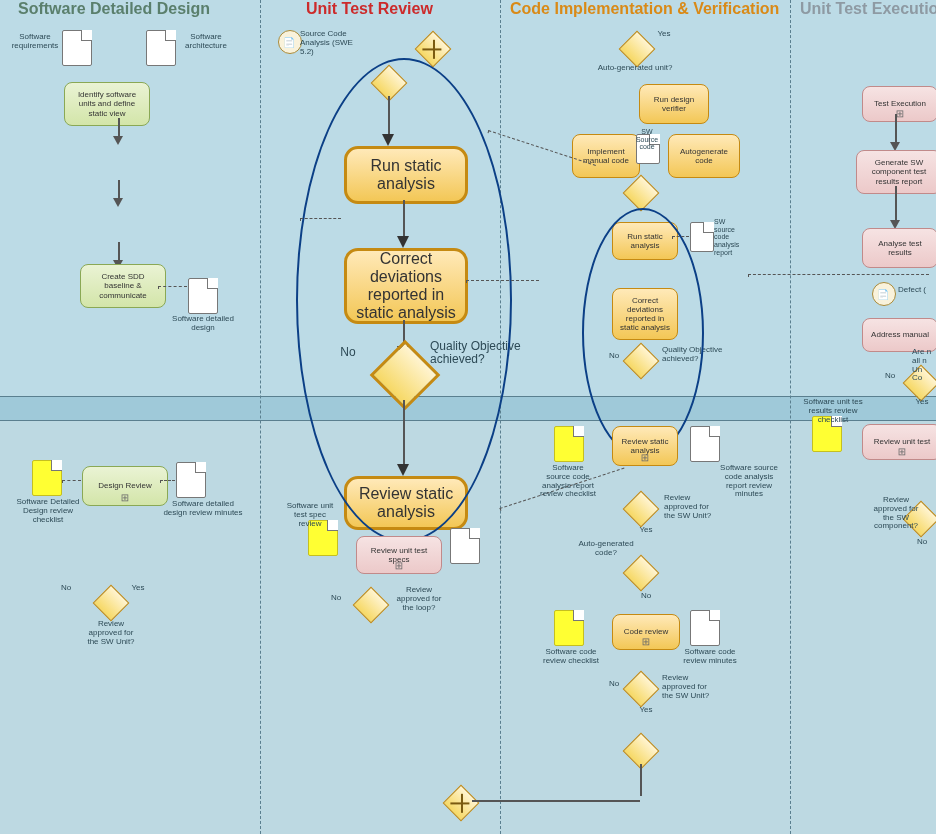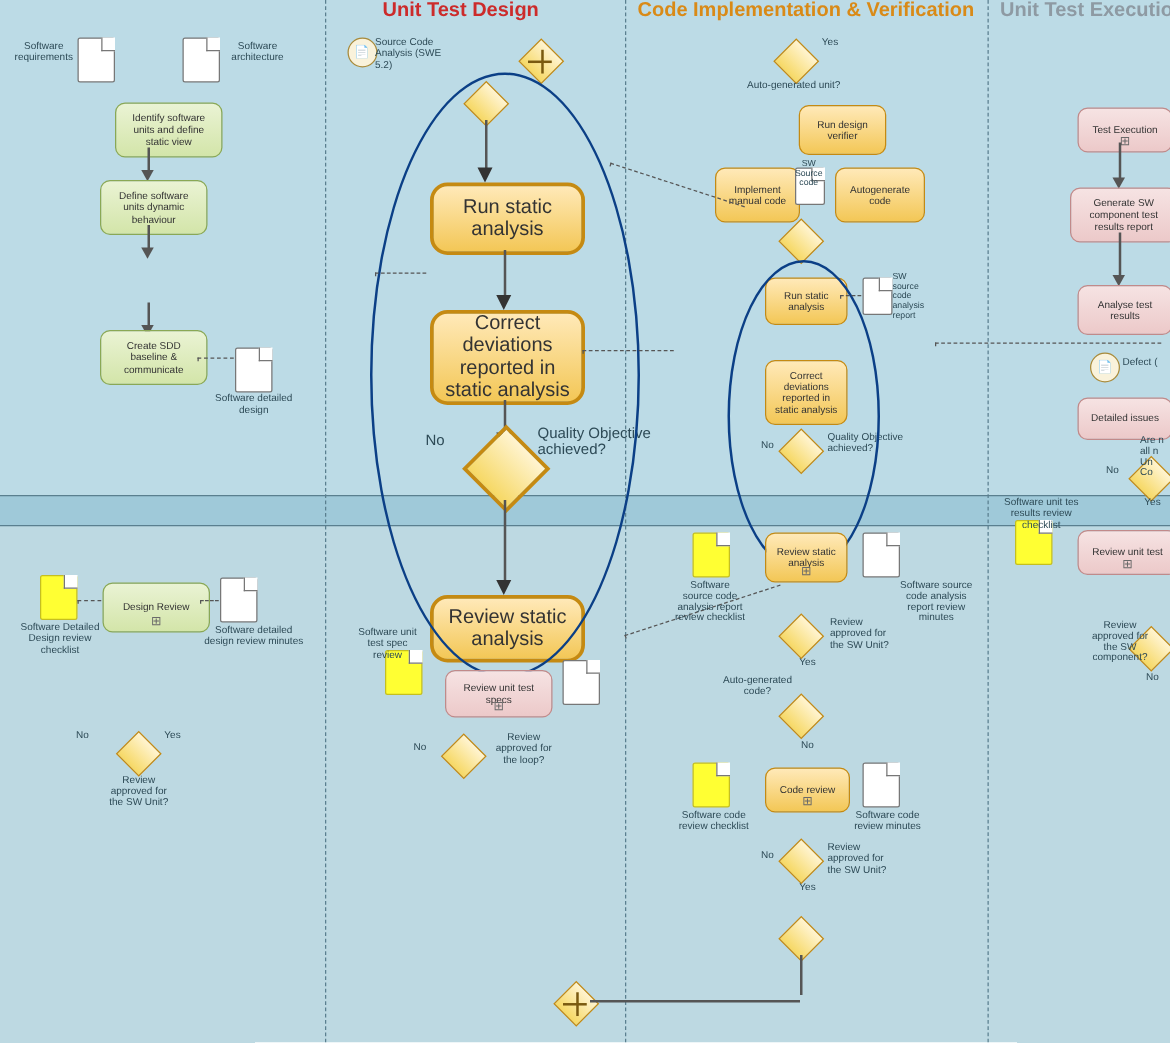--- a/index.html
+++ b/index.html
@@ -39,37 +39,35 @@
 <div class="lane-bg-top" style="position:absolute;left:0;top:0;width:936px;height:396px;background:#bcdbe6"></div>
 <div style="position:absolute;left:0;top:396px;width:936px;height:24px;background:#9fc9d9"></div>
 <div class="lane-bg-bot" style="position:absolute;left:0;top:420px;width:936px;height:414px;background:#bdd9e2"></div>
 <div class="lane-divider" style="top:396px"></div>
 <div class="lane-divider" style="top:420px"></div>
 
 <div class="lane" style="left:260px;height:834px"></div>
 <div class="lane" style="left:500px;height:834px"></div>
 <div class="lane" style="left:790px;height:834px"></div>
 
-<div class="lane-title" style="left:306px;"><span style="color:#cc2b2b">Unit Test Design</span></div>
+<div class="lane-title" style="left:18px;color:#5a7f6c">Software Detailed Design</div>
+<div class="lane-title" style="left:306px;"><span style="color:#cc2b2b">Unit Test Review</span></div>
 <div class="lane-title" style="left:510px;color:#d98a17">Code Implementation &amp; Verification</div>
 <div class="lane-title" style="left:800px;color:#8e9aa3">Unit Test Execution</div>
 
 <div class="doc" style="left:62px;top:30px"></div>
 <div class="small-text" style="left:10px;top:33px;width:50px">Software<br>requirements</div>
 <div class="doc" style="left:146px;top:30px"></div>
 <div class="small-text" style="left:180px;top:33px;width:52px">Software<br>architecture</div>
 
-<div class="task green" style="left:92px;top:82px;width:76px;height:34px">
+<div class="task green" style="left:64px;top:82px;width:76px;height:34px">
       <span>Identify software<br>units and define<br>static view</span>
     </div>
 <div class="line-v" style="left:118px;top:118px;height:20px"></div>
     <div class="arrow down" style="left:113px;top:136px"></div>
-<div class="task green" style="left:80px;top:144px;width:76px;height:34px">
-      <span>Define software<br>units dynamic<br>behaviour</span>
-    </div>
 <div class="line-v" style="left:118px;top:180px;height:20px"></div>
     <div class="arrow down" style="left:113px;top:198px"></div>
 <div class="line-v" style="left:118px;top:242px;height:20px"></div>
     <div class="arrow down" style="left:113px;top:260px"></div>
 <div class="task green" style="left:80px;top:264px;width:76px;height:34px">
       <span>Create SDD<br>baseline &amp;<br>communicate</span>
     </div>
 <div class="doc" style="left:188px;top:278px"></div>
 <div class="small-text" style="left:162px;top:315px;width:82px">Software detailed<br>design</div>
 <div class="line-h dash" style="left:158px;top:286px;width:28px"></div>
@@ -207,21 +205,21 @@
       <span>Generate SW<br>component test<br>results report</span>
     </div>
 <div class="line-v" style="left:895px;top:186px;height:36px"></div>
     <div class="arrow down" style="left:890px;top:220px"></div>
 <div class="task pink" style="left:862px;top:228px;width:66px;height:30px">
       <span>Analyse test<br>results</span>
     </div>
 <div class="circle" style="left:872px;top:282px">📄</div>
 <div class="small-text" style="left:898px;top:286px;width:38px;text-align:left">Defect (</div>
 <div class="task pink" style="left:862px;top:318px;width:66px;height:24px">
-      <span>Detailed issues</span>
+      <span>Address manual</span>
     </div>
 <div class="diamond" style="left:908px;top:370px"></div>
 <div class="small-text" style="left:912px;top:348px;width:24px;text-align:left">Are n<br>all n<br>Un<br>Co</div>
 <div class="small-text" style="left:880px;top:372px;width:20px">No</div>
 <div class="small-text" style="left:912px;top:398px;width:20px">Yes</div>
 
 <div class="doc yellow" style="left:812px;top:416px"></div>
 <div class="small-text" style="left:796px;top:398px;width:74px">Software unit tes<br>results review<br>checklist</div>
 <div class="task pink sub" style="left:862px;top:424px;width:70px;height:26px">
       <span>Review unit test</span>

